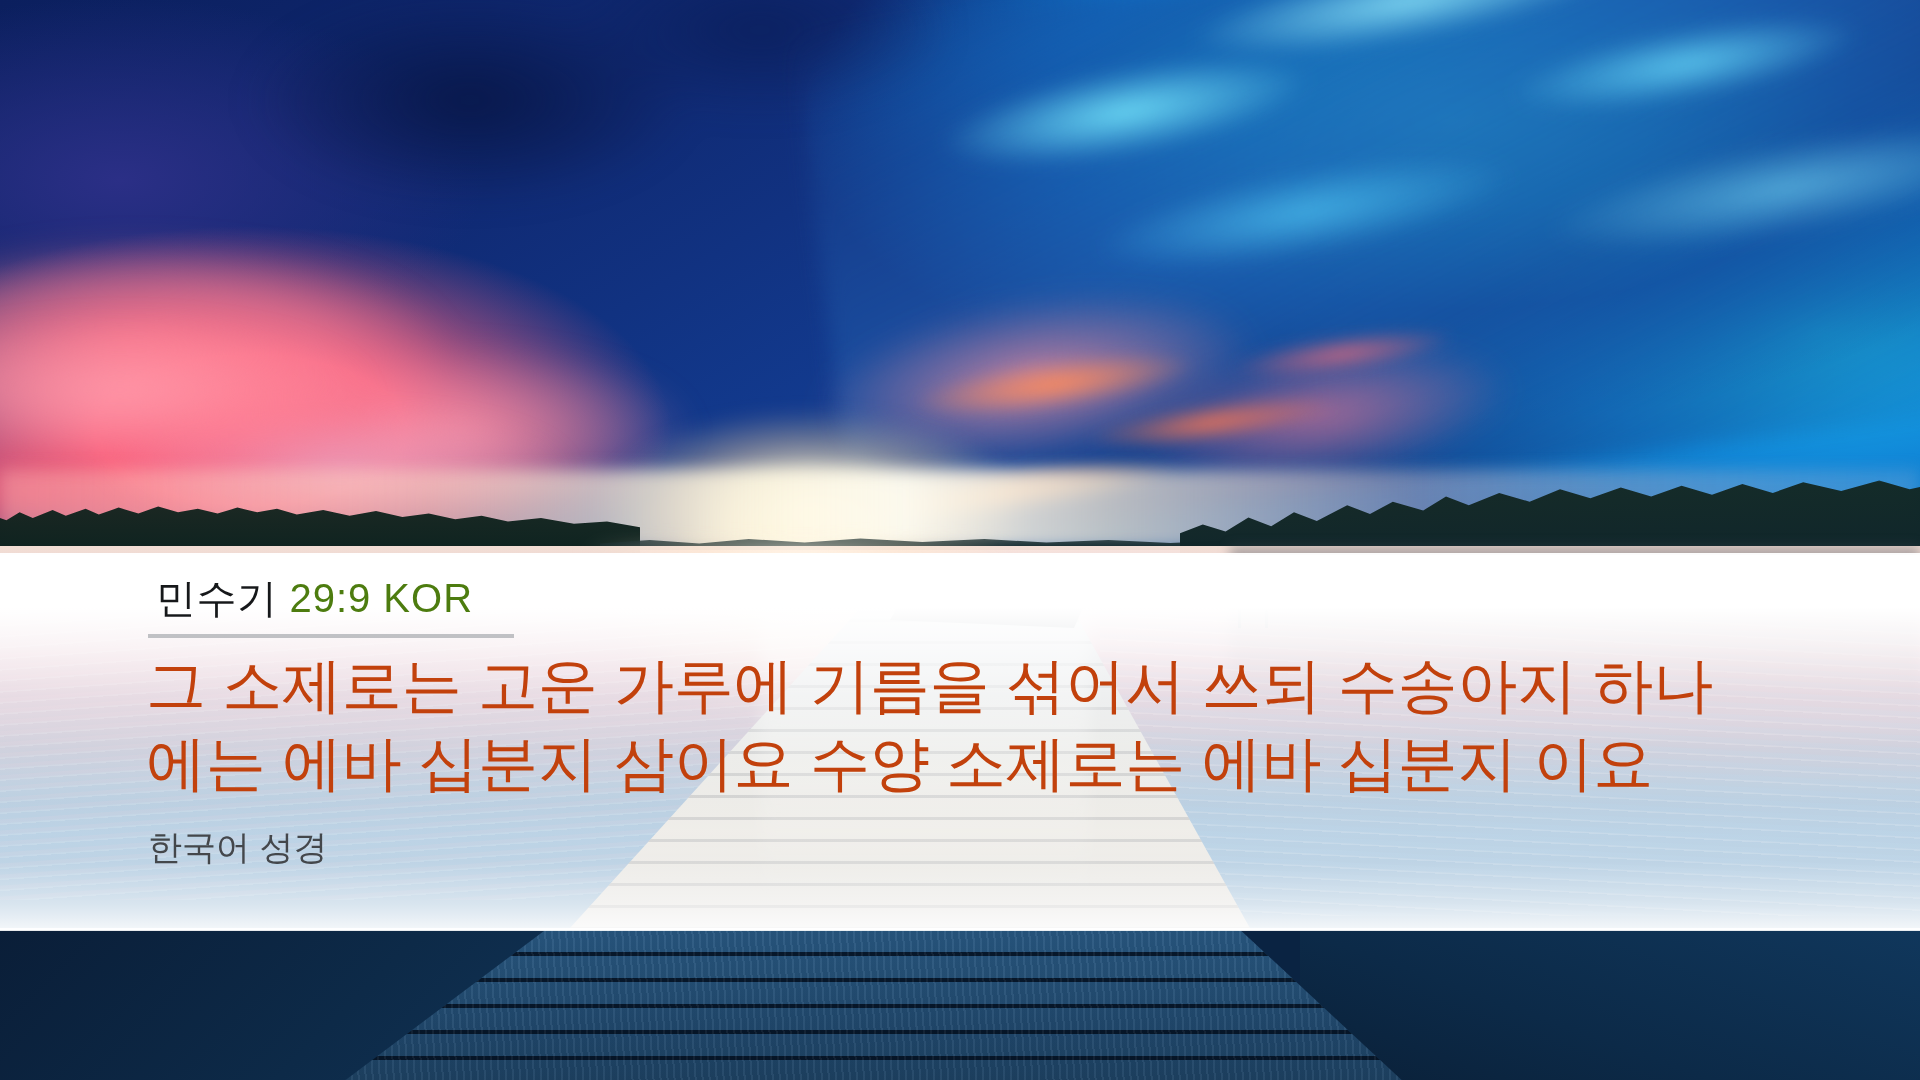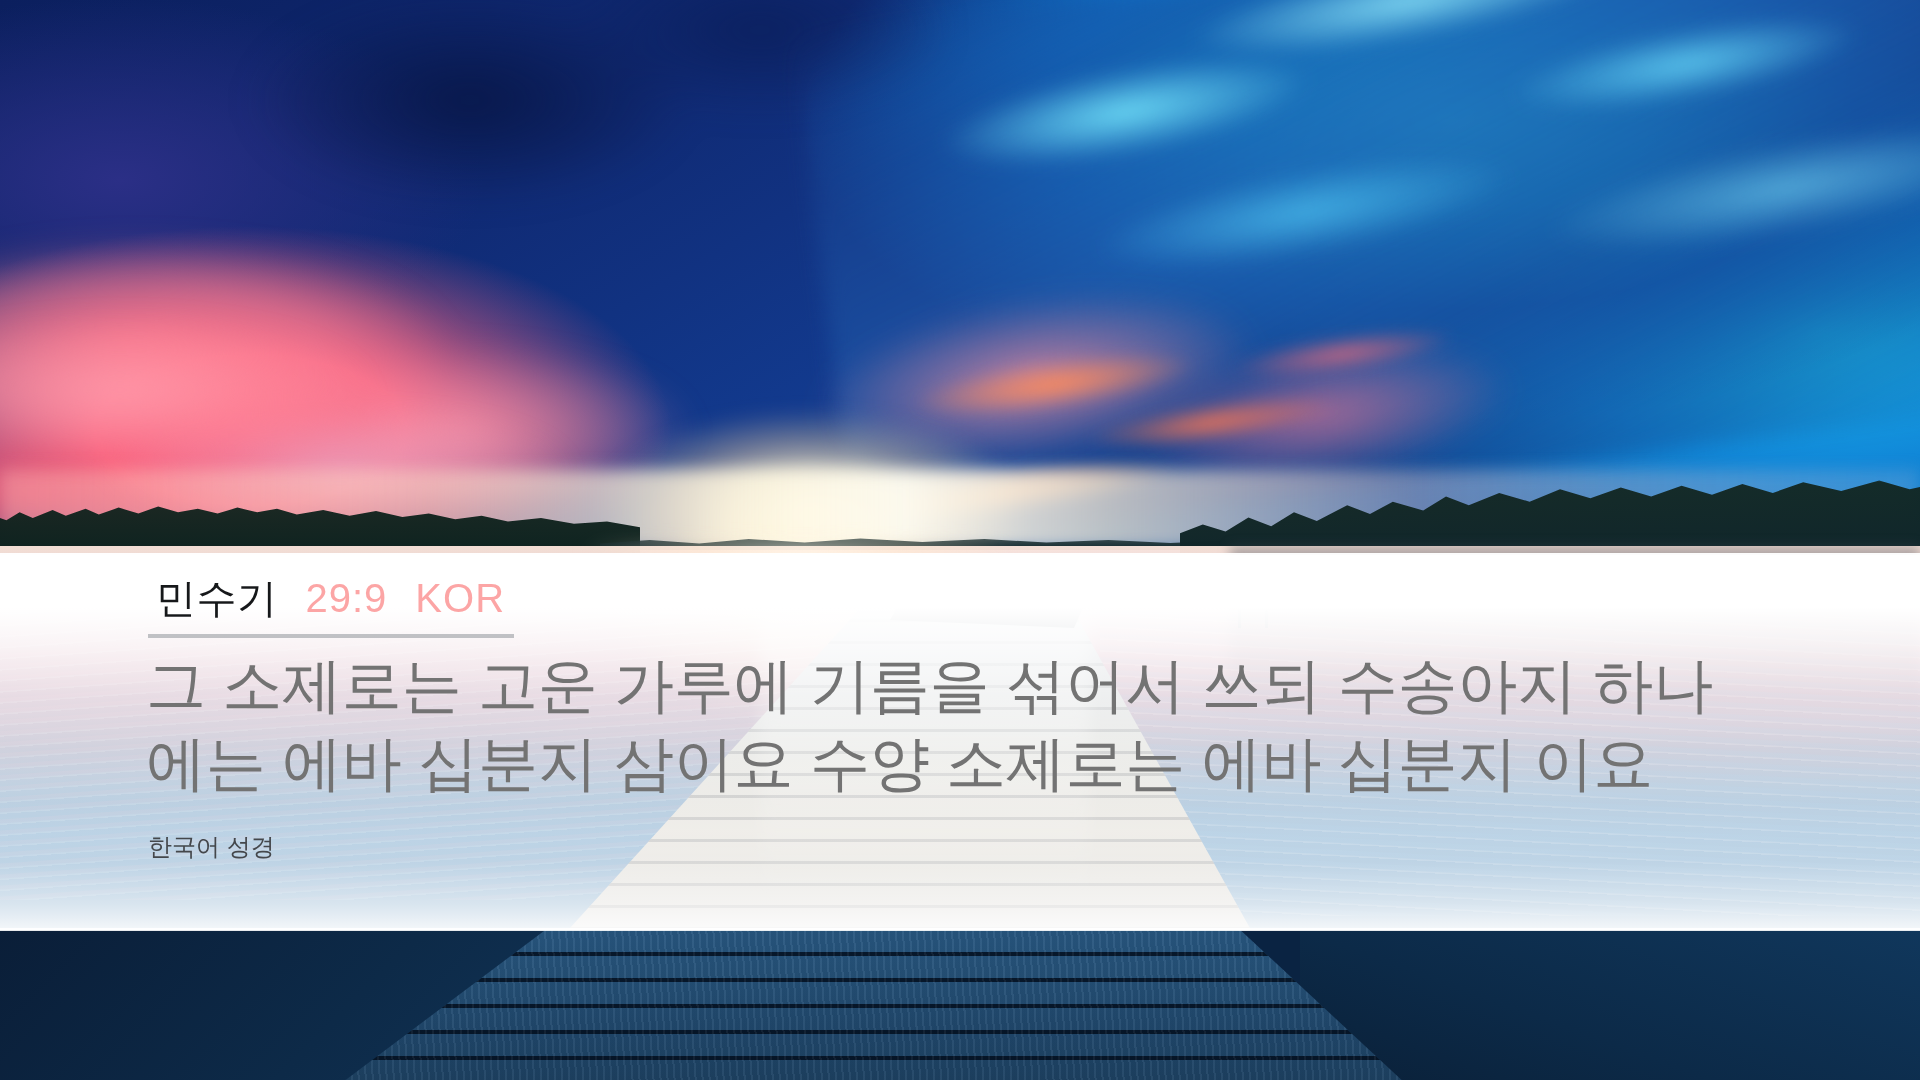--- a/index.html
+++ b/index.html
@@ -265,37 +265,37 @@
   }
 
   
   .content{ position:absolute; left:0; top:555px; width:1920px; height:375px; }
 
   .ref{
     position:absolute; left:148px; top:17px;
     font-size:40px; line-height:52px; color:#16181a; white-space:nowrap;
   }
   .ref .book{ font-weight:400; letter-spacing:.5px;margin-left:8px; }
-  .ref .cv{ font-weight:300; letter-spacing:1px; margin-left:28px; color:#fca5a5; }
+  .ref .cv{ font-weight:300; letter-spacing:1px; margin-left:12px; color:#4d7c0f; }
 
   .ref-rule{
     position:absolute; left:148px; top:79px; width:366px; height:4px;
     background:rgba(120,126,132,.45);
   }
 
   .verse{
     position:absolute; left:146px; top:92px; width:1700px;
-    font-size:60px; line-height:78px; font-weight:400; color:#737373;
+    font-size:60px; line-height:78px; font-weight:400; color:#c2410c;
     letter-spacing:-.2px;
   }
   .verse .vline{ display:block; white-space:nowrap; }
 
   .attrib{
     position:absolute; left:148px; top:270px;
-    font-size:24px; line-height:44px; font-weight:400; color:#44474b;
+    font-size:34px; line-height:44px; font-weight:400; color:#44474b;
     white-space:nowrap;
   }
 </style>
 </head>
 <body>
 
 <div id="stage">
 
   <div class="photo">
     <div class="sky-base"></div>

